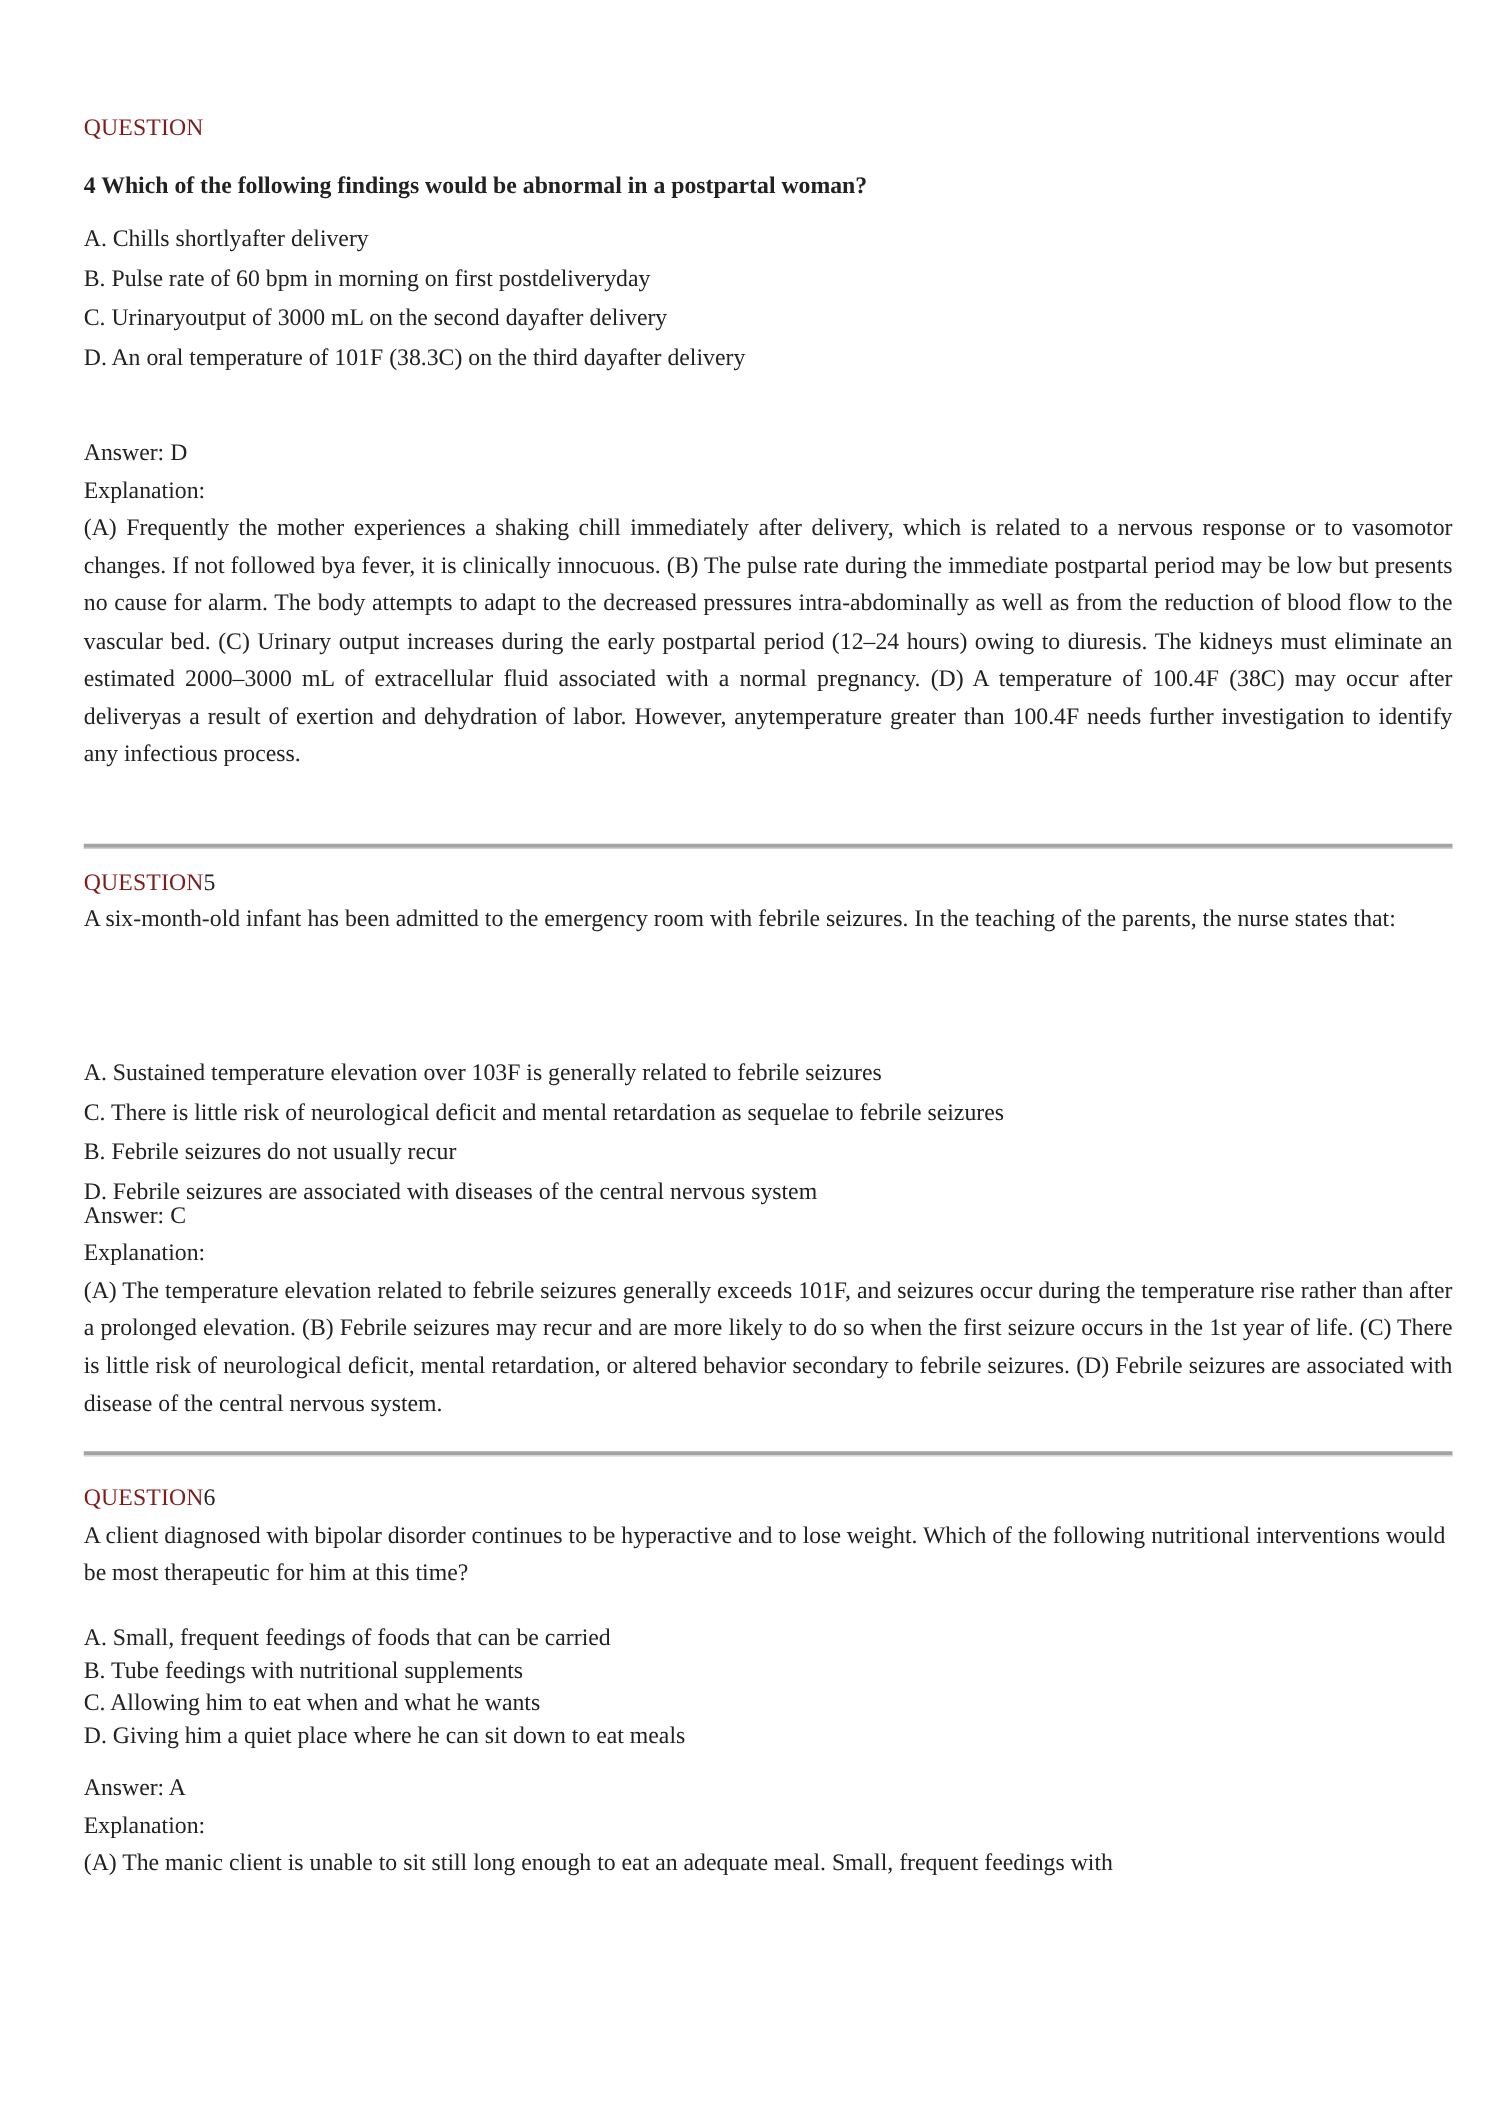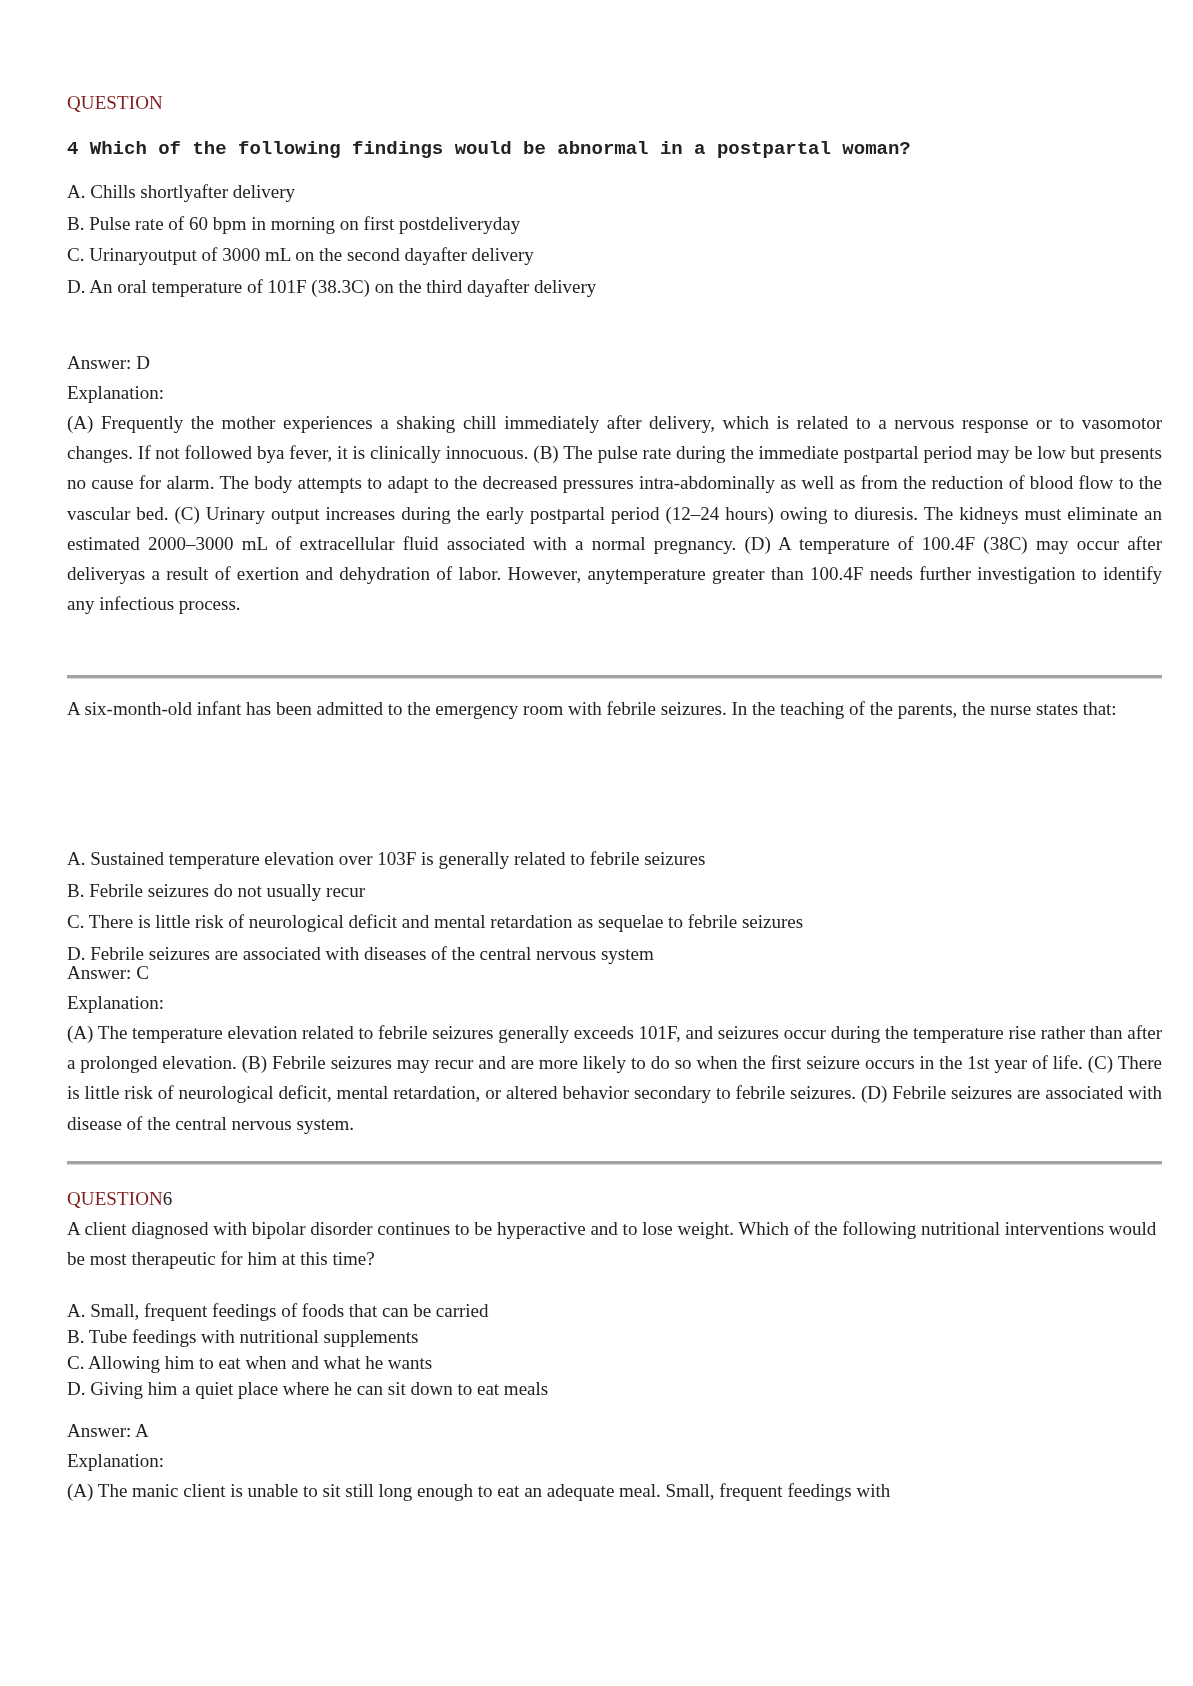--- a/index.html
+++ b/index.html
@@ -60,43 +60,46 @@
     .block { position: absolute; left: 67px; width: 1095px; }
   </style>
 </head>
 <body>
 
 <div class="block" style="top:92px;">
   <div>
     <span class="q-label">QUESTION</span>
   </div>
 </div>
-<div class="block" style="top:138px;font-family:Liberation Mono, monospace;">
+<div class="block" style="top:138px;">
   <div class="stem-bold">4 Which of the following findings would be abnormal in a postpartal woman?</div>
 </div>
 <div class="block opts" style="top:176px;">
   <div class="opt">A. Chills shortlyafter delivery</div>
   <div class="opt">B. Pulse rate of 60 bpm in morning on first postdeliveryday</div>
   <div class="opt">C. Urinaryoutput of 3000 mL on the second dayafter delivery</div>
   <div class="opt">D. An oral temperature of 101F (38.3C) on the third dayafter delivery</div>
 </div>
 <div class="block" style="top:348px;">
   <div class="ans">Answer: D</div>
   <div class="exp-label">Explanation:</div>
   <div class="exp-text">(A) Frequently the mother experiences a shaking chill immediately after delivery, which is related to a nervous response or to vasomotor changes. If not followed bya fever, it is clinically innocuous. (B) The pulse rate during the immediate postpartal period may be low but presents no cause for alarm. The body attempts to adapt to the decreased pressures intra-abdominally as well as from the reduction of blood flow to the vascular bed. (C) Urinary output increases during the early postpartal period (12–24 hours) owing to diuresis. The kidneys must eliminate an estimated 2000–3000 mL of extracellular fluid associated with a normal pregnancy. (D) A temperature of 100.4F (38C) may occur after deliveryas a result of exertion and dehydration of labor. However, anytemperature greater than 100.4F needs further investigation to identify any infectious process.</div>
 </div>
 <div class="divider" style="top:675px;"></div>
 
 <div class="block" style="top:694px;">
+  <div style="line-height:26px;">
+    <span class="q-label">QUESTION</span><span class="q-num">5</span>
+  </div>
   <div class="stem">A six-month-old infant has been admitted to the emergency room with febrile seizures. In the teaching of the parents, the nurse states that:</div>
 </div>
 <div class="block opts" style="top:803px;margin-top:40px;">
   <div class="opt">A. Sustained temperature elevation over 103F is generally related to febrile seizures</div>
+  <div class="opt">C. There is little risk of neurological deficit and mental retardation as sequelae to febrile seizures</div>
   <div class="opt">B. Febrile seizures do not usually recur</div>
-  <div class="opt">C. There is little risk of neurological deficit and mental retardation as sequelae to febrile seizures</div>
   <div class="opt">D. Febrile seizures are associated with diseases of the central nervous system</div>
 </div>
 <div class="block" style="top:958px;">
   <div class="ans">Answer: C</div>
   <div class="exp-label">Explanation:</div>
   <div class="exp-text">(A) The temperature elevation related to febrile seizures generally exceeds 101F, and seizures occur during the temperature rise rather than after a prolonged elevation. (B) Febrile seizures may recur and are more likely to do so when the first seizure occurs in the 1st year of life. (C) There is little risk of neurological deficit, mental retardation, or altered behavior secondary to febrile seizures. (D) Febrile seizures are associated with disease of the central nervous system.</div>
 </div>
 <div class="divider" style="top:1161px;"></div>
 
 <div class="block" style="top:1185px;">

